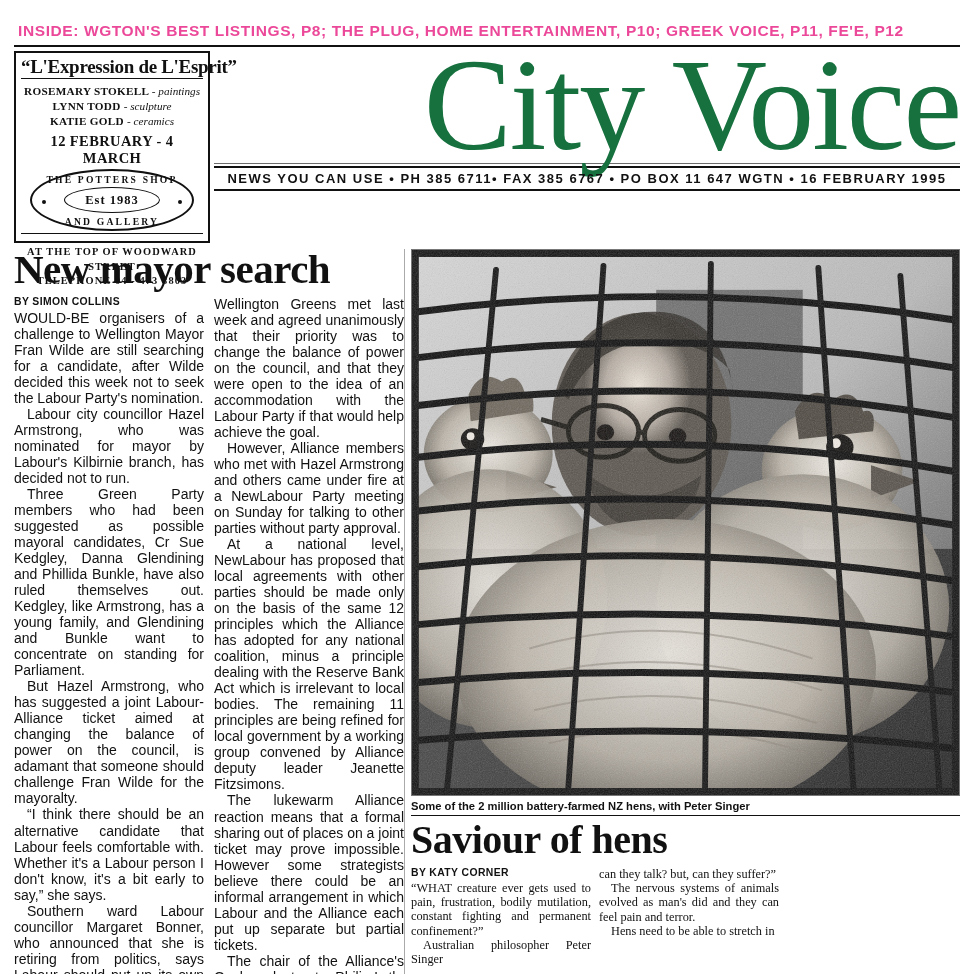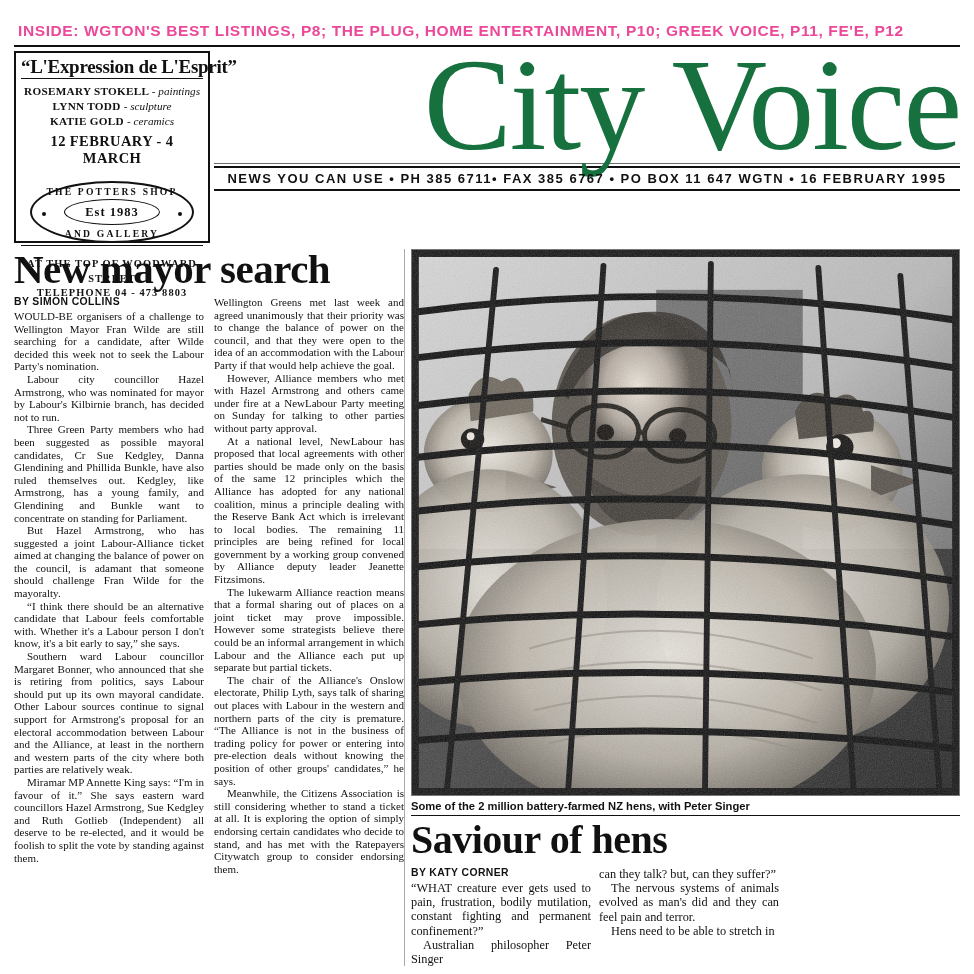--- a/index.html
+++ b/index.html
@@ -54,21 +54,21 @@
     font-size:11.2px; font-weight:bold;
     letter-spacing:0.3px;
     line-height:1.34;
   }
   .ad-artist i{ font-weight:normal; font-style:italic; letter-spacing:0; }
   .ad-dates{
     font-family:"Liberation Serif", serif;
     font-weight:bold; font-size:14.5px;
     margin:4px 0 2px 0; letter-spacing:0.4px;
   }
-  .logo-wrap{ flex:1 1 auto; display:flex; align-items:center; justify-content:center;margin-top:12px; }
+  .logo-wrap{ flex:1 1 auto; display:flex; align-items:center; justify-content:center; }
   .logo-oval{
     width:164px; height:62px; border:2.5px solid #111;
     border-radius:50%;
     position:relative;
     display:flex; align-items:center; justify-content:center;
   }
   .logo-inner{
     width:96px; height:26px; border:1.6px solid #111; border-radius:50%;
     display:flex; align-items:center; justify-content:center;
     font-family:"Liberation Serif", serif;
@@ -132,24 +132,24 @@
   }
   .byline{
     font-family:"Liberation Sans", sans-serif;
     font-weight:bold; font-size:10.4px; letter-spacing:0.4px;
     margin:0 0 3px 0;
   }
   .two-col{ display:flex; gap:10px; }
   .col{ width:190px; flex:0 0 190px; }
   .col p{
     margin:0; text-align:justify;
-    font-size:11px; line-height:1.145;
+    font-size:14px; line-height:1.145;
     text-indent:13px;
     hyphens:auto;
-    font-family:Liberation Serif, serif;
+    font-family:Liberation Sans, sans-serif;
   }
   .col p.first{ text-indent:0; }
 
   
   .photo-frame{
     width:100%; height:547px; position:relative; overflow:hidden; background:#cfcfcf;
     border:1px solid #777;
   }
   .photo-credit{
     position:absolute; right:-2px; top:432px;

